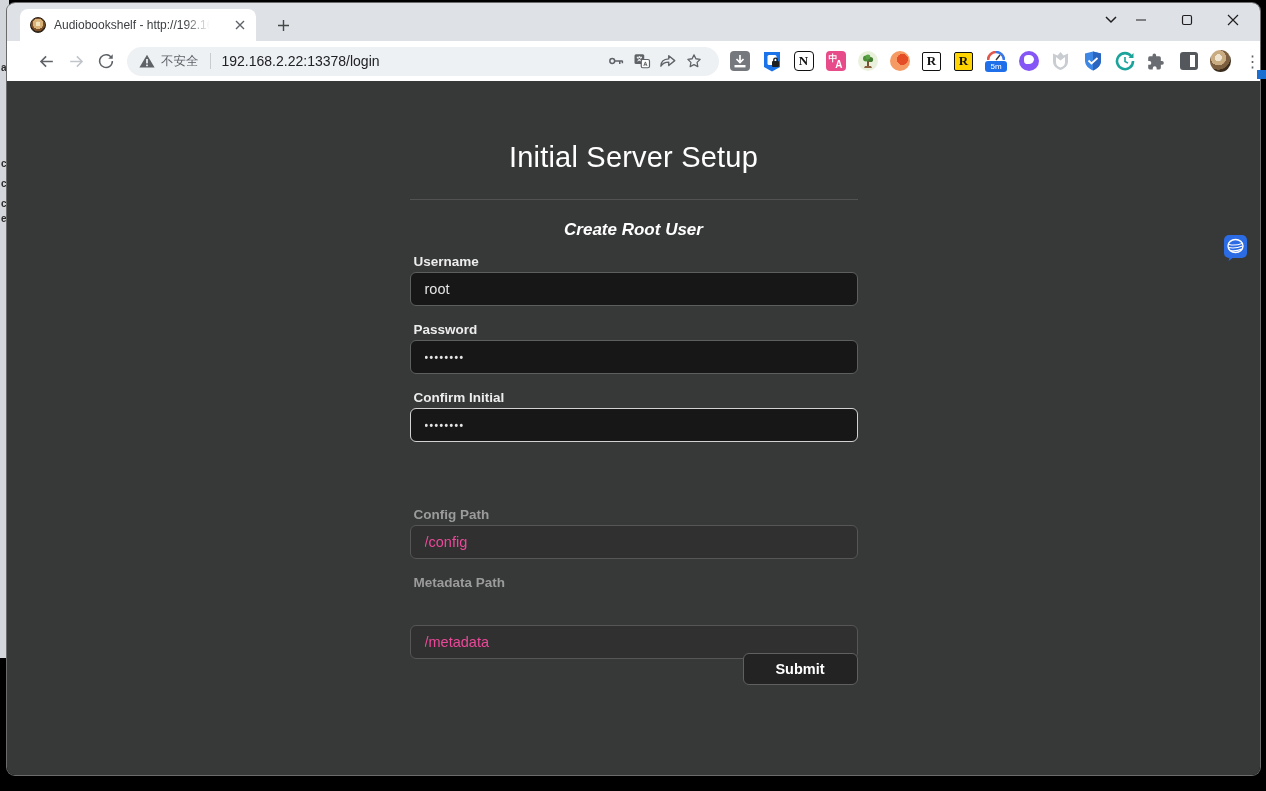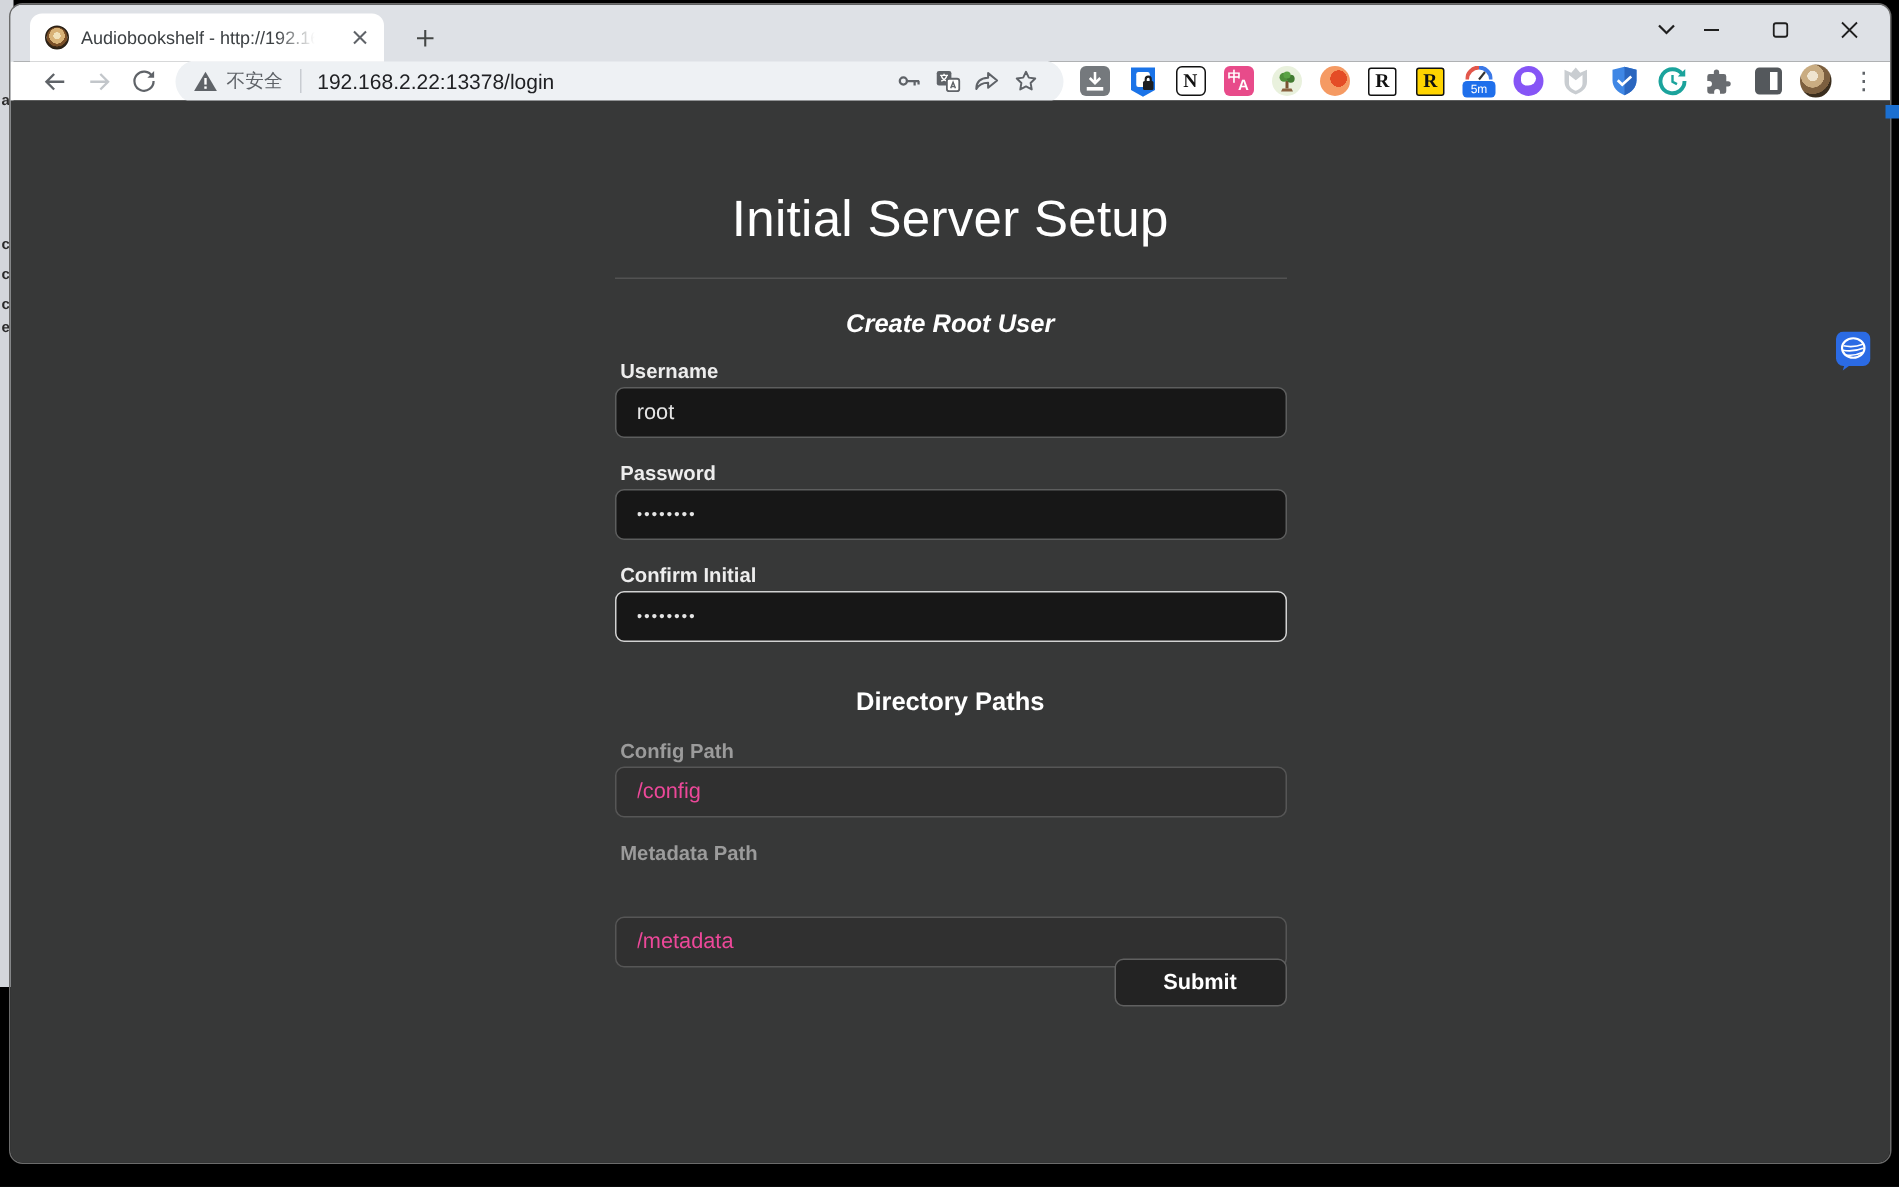--- a/index.html
+++ b/index.html
@@ -19,21 +19,21 @@
   .tab { position:absolute; left:13px; top:6px; width:236px; height:32px; background:#fff; border-radius:8px 8px 0 0; display:flex; align-items:center; padding:0 8px 0 10px; }
   .favicon { width:16px; height:16px; border-radius:50%; flex:0 0 auto; background:radial-gradient(circle at 50% 42%, #f1e2bb 0 22%, #d8b277 23% 48%, #7a4f27 49% 66%, #3b2a17 67% 100%); border:1px solid #2a2015; }
   .tab-title { margin-left:8px; font-size:12px; color:#3c4043; white-space:nowrap; overflow:hidden; max-width:168px; -webkit-mask-image:linear-gradient(90deg,#000 82%,transparent 98%); mask-image:linear-gradient(90deg,#000 82%,transparent 98%); }
   .tab-close { margin-left:auto; width:16px; height:16px; display:flex; align-items:center; justify-content:center; }
   .new-tab { position:absolute; left:264px; top:10px; width:24px; height:24px; display:flex; align-items:center; justify-content:center; }
   .win-controls { position:absolute; right:4px; top:0; height:34px; display:flex; align-items:center; }
   .win-btn { width:46px; height:32px; display:flex; align-items:center; justify-content:center; }
   .tabsearch { position:absolute; right:142px; top:0; height:34px; display:flex; align-items:center; }
 
   
-  .toolbar { height:26px; background:#fff; display:flex; align-items:center; padding:0 8px 0 14px; flex:0 0 auto; }
+  .toolbar { height:40px; background:#fff; display:flex; align-items:center; padding:0 8px 0 24px; flex:0 0 auto; }
   .nav-btn { width:30px; height:30px; display:flex; align-items:center; justify-content:center; flex:0 0 auto; }
   .omnibox { margin-left:6px; width:592px; height:29px; background:#eef1f4; border-radius:15px; display:flex; align-items:center; padding:0 12px 0 12px; flex:0 0 auto; }
   .sec-label { font-size:12.5px; color:#5f6368; margin-left:6px; white-space:nowrap; }
   .omni-divider { width:1px; height:16px; background:#c8ccd1; margin:0 11px; }
   .url-text { font-size:14px; color:#202124; white-space:nowrap; }
   .omni-spacer { flex:1; }
   .omni-ic { width:26px; height:26px; display:flex; align-items:center; justify-content:center; flex:0 0 auto; }
 
   
   .ext-row { display:flex; align-items:center; margin-left:10px; gap:11px; }
@@ -54,21 +54,21 @@
   .purple-box { width:20px; height:20px; border-radius:50%; background:#8655f6; position:relative; }
   .purple-box::after { content:""; position:absolute; left:5px; top:4px; width:10px; height:9px; background:#fff; border-radius:46% 54% 58% 42%; }
   .half-box { width:18px; height:18px; background:#54585c; border-radius:3px; position:relative; }
   .half-box::after { content:""; position:absolute; right:3px; top:3px; width:5px; height:12px; background:#fff; }
   .avatar { width:22px; height:22px; border-radius:50%; background:radial-gradient(circle at 40% 35%, #efe4cf 0 18%, #c9ac82 19% 40%, #7c5f3f 41% 62%, #3a2d1d 63% 100%); }
   .menu-dots { font-size:16px; color:#5f6368; letter-spacing:0; }
 
   
   .page { flex:1; background:#373838; position:relative; }
   .content { position:absolute; left:50%; transform:translateX(-50%); top:0; width:448px; height:100%; }
-  .page-title { position:absolute; top:60px; width:100%; text-align:center; color:#fff; font-size:34px; font-weight:500; letter-spacing:0.2px; }
+  .page-title { position:absolute; top:60px; width:100%; text-align:center; color:#fff; font-size:29px; font-weight:500; letter-spacing:0.2px; }
   .divider { position:absolute; top:118px; width:100%; height:1px; background:#525252; }
   .sec-heading { position:absolute; width:100%; text-align:center; color:#fff; font-size:17px; font-weight:bold; }
   .h-create { top:139px;font-style:italic; }
   .h-paths { top:391px; }
   .f-label { position:absolute; left:4px; font-size:13.5px; font-weight:bold; color:#ededed; }
   .f-label.dim { color:#9b9b9b; }
   .f-input { position:absolute; left:0; width:448px; height:34px; background:#171717; border:1px solid #5d5e5e; border-radius:6px; color:#e5e5e5; font-size:14.5px; padding:0 14px; font-family:"Liberation Sans",sans-serif; outline:none; }
   .f-input.pw { font-size:10px; letter-spacing:1.5px; font-weight:bold; }
   .f-input.focused { border:1px solid #d2d2d2; }
   .f-input.dim { background:#303030; border:1px solid #565656; color:#ec4899; }
@@ -291,21 +291,20 @@
 
         <label class="f-label" style="top:173px">Username</label>
         <input class="f-input" style="top: 191px;" type="text" value="root">
 
         <label class="f-label" style="top:241px">Password</label>
         <input class="f-input pw" style="top: 259px;" type="text" value="••••••••">
 
         <label class="f-label" style="top:309px">Confirm Initial</label>
         <input class="f-input pw focused" style="top: 327px;" type="text" value="••••••••">
 
-        <div class="sec-heading h-paths">Directory Paths</div>
 
         <label class="f-label dim" style="top:426px">Config Path</label>
         <input class="f-input dim" style="top: 444px;" type="text" disabled="" value="/config">
 
         <label class="f-label dim" style="top:494px">Metadata Path</label>
         <input class="f-input dim" style="top: 544px;" type="text" disabled="" value="/metadata">
 
         <button class="submit-btn">Submit</button>
       </div>
 

